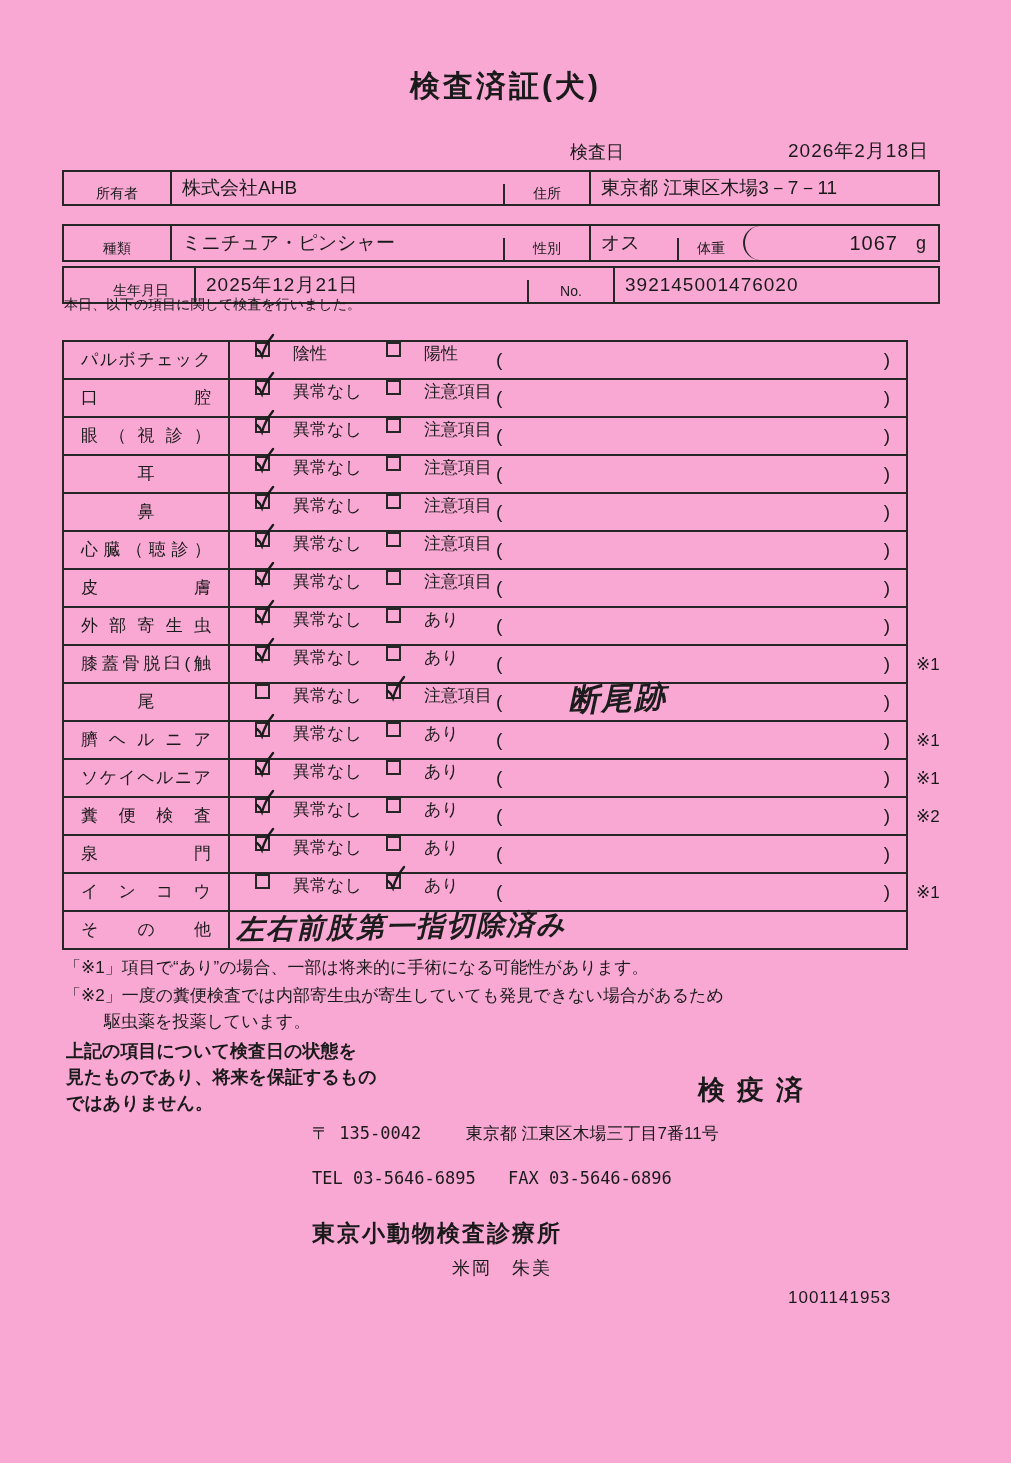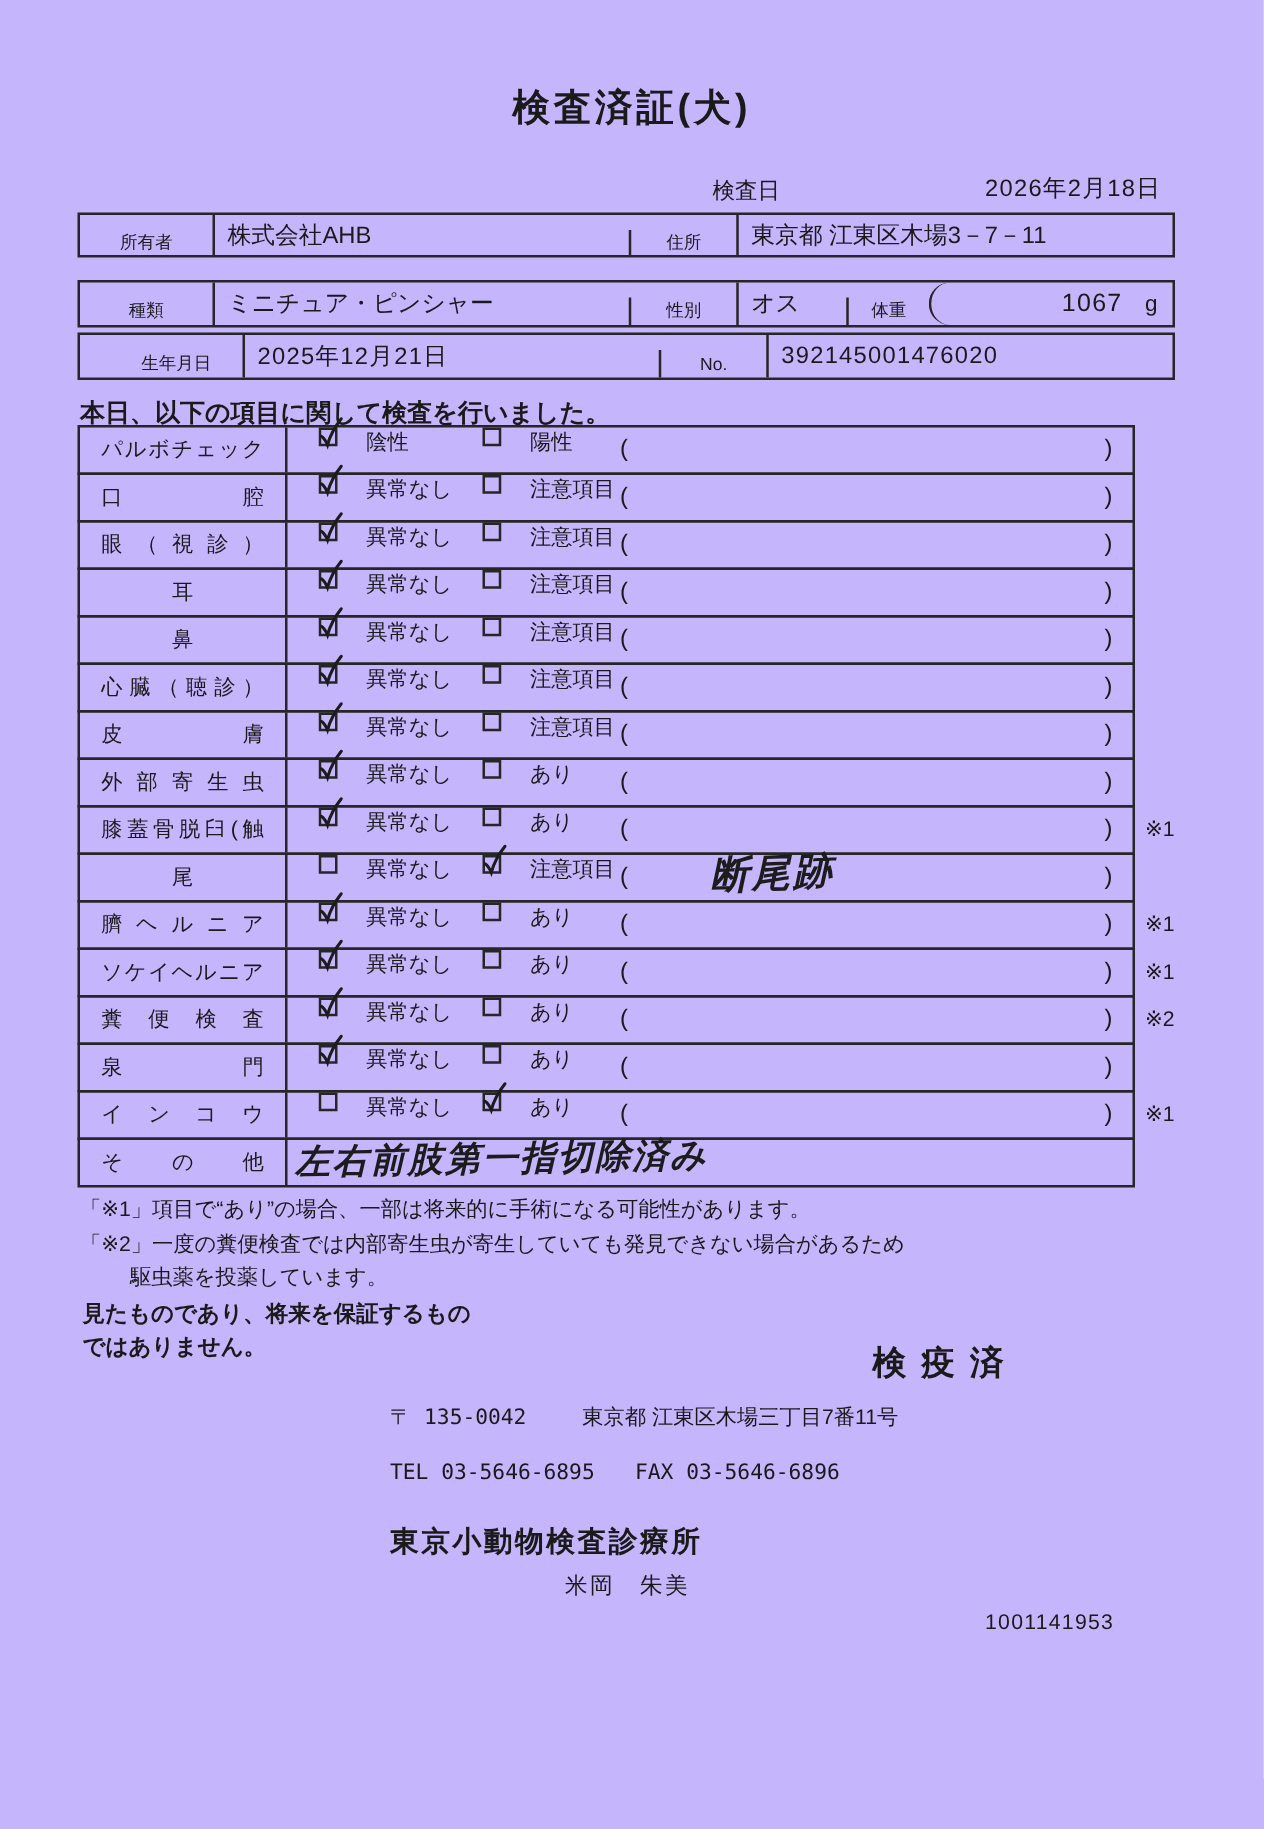--- a/index.html
+++ b/index.html
@@ -1,21 +1,21 @@
 <!DOCTYPE html>
 <html><head>
 <meta charset="utf-8">
 <title>Document</title>
 <style>
   html,body{margin:0;padding:0;background:#e8e8e8;}
   .page{
     position:relative;
     width:1011px;height:1463px;
     margin:0 auto;
-    background:#c4b5fd;
+    background:#f9a8d4;
     font-family:"Liberation Sans","DejaVu Sans",sans-serif;
     color:#1a1a1a;
     overflow:hidden;
   }
   .title{
     position:absolute;top:66px;left:0;width:100%;
     margin:0;text-align:center;
     font-size:30px;font-weight:600;letter-spacing:3px;
   }
   .insp-label{position:absolute;top:140px;left:570px;font-size:18px;}
@@ -32,21 +32,21 @@
   .w-l1{flex:0 0 106px;}
   .w-v1{flex:0 0 333px;}
   .w-l2{flex:0 0 86px;}
   .w-v2{flex:1 1 auto;}
   .w-sex{flex:0 0 88px;}
   .w-wl{flex:0 0 66px;}
   .w-wv{flex:1 1 auto;justify-content:flex-end;padding-right:12px;border-radius:17px;}
   .unit{margin-left:18px;font-size:18px;}
   .big-val{font-size:20px;letter-spacing:1px;}
 
-  .statement{position:absolute;top:317px;left:64px;margin:0;font-size:20px;font-weight:bold;}
+  .statement{position:absolute;top:296px;left:64px;margin:0;font-size:14px;}
 
   .exam-table{position:absolute;top:340px;left:62px;width:846px;}
   .exam-row{position:relative;display:flex;height:40px;margin-top:-2px;border:2px solid #262626;box-sizing:border-box;background:transparent;}
   .exam-row:first-child{margin-top:0;}
   .exam-label{
     flex:0 0 166px;width:166px;box-sizing:border-box;
     border-right:2px solid #262626;
     padding:0 17px;font-size:17px;line-height:35px;
     text-align:justify;text-align-last:justify;text-justify:inter-character;
     overflow:hidden;
@@ -420,20 +420,21 @@
           <span class="hand other-text">左右前肢第一指切除済み</span>
         </div>
       </div>
     </div>
 
   <p class="footnote f1">「※1」項目で“あり”の場合、一部は将来的に手術になる可能性があります。</p>
   <p class="footnote f2">「※2」一度の糞便検査では内部寄生虫が寄生していても発見できない場合があるため</p>
   <p class="footnote f3">駆虫薬を投薬しています。</p>
 
   <div class="disclaimer">
+    <p>上記の項目について検査日の状態を</p>
     <p>見たものであり、将来を保証するもの</p>
     <p>ではありません。</p>
   </div>
 
   <div class="stamp">検疫済</div>
 
   <div class="addr-line">
     <span class="postal">〒 135-0042</span>
     <span class="addr2">東京都 江東区木場三丁目7番11号</span>
   </div>

